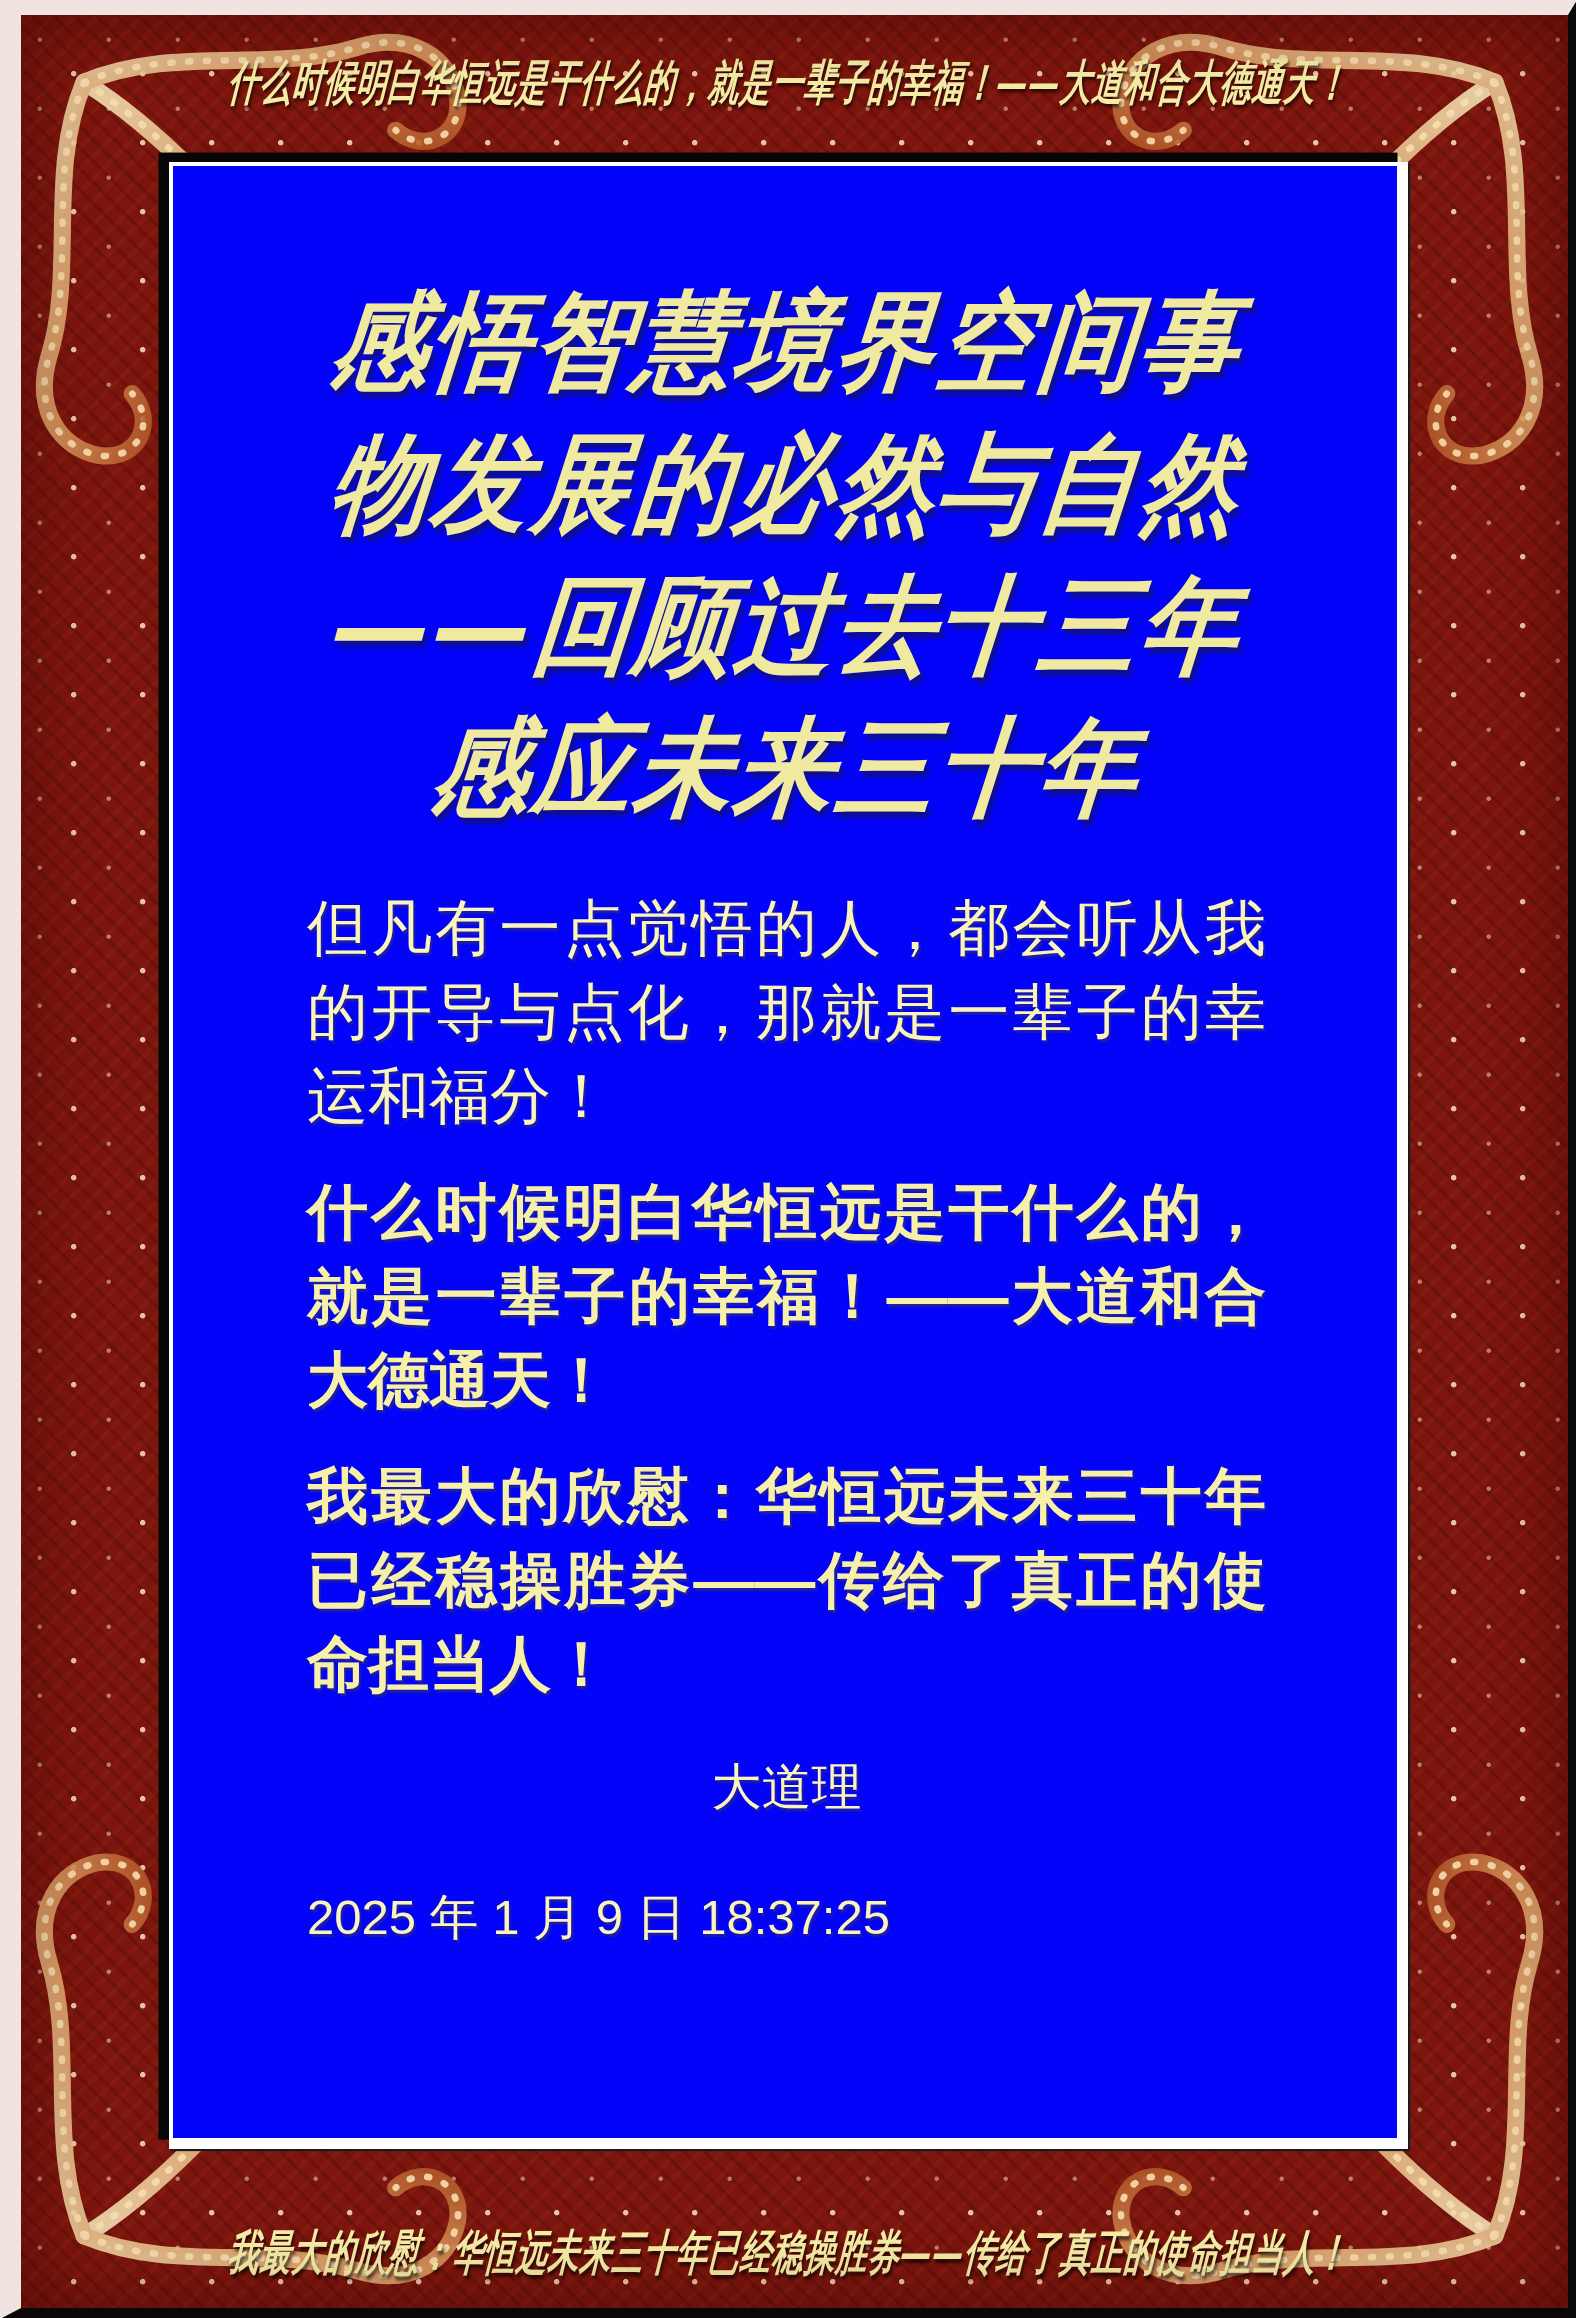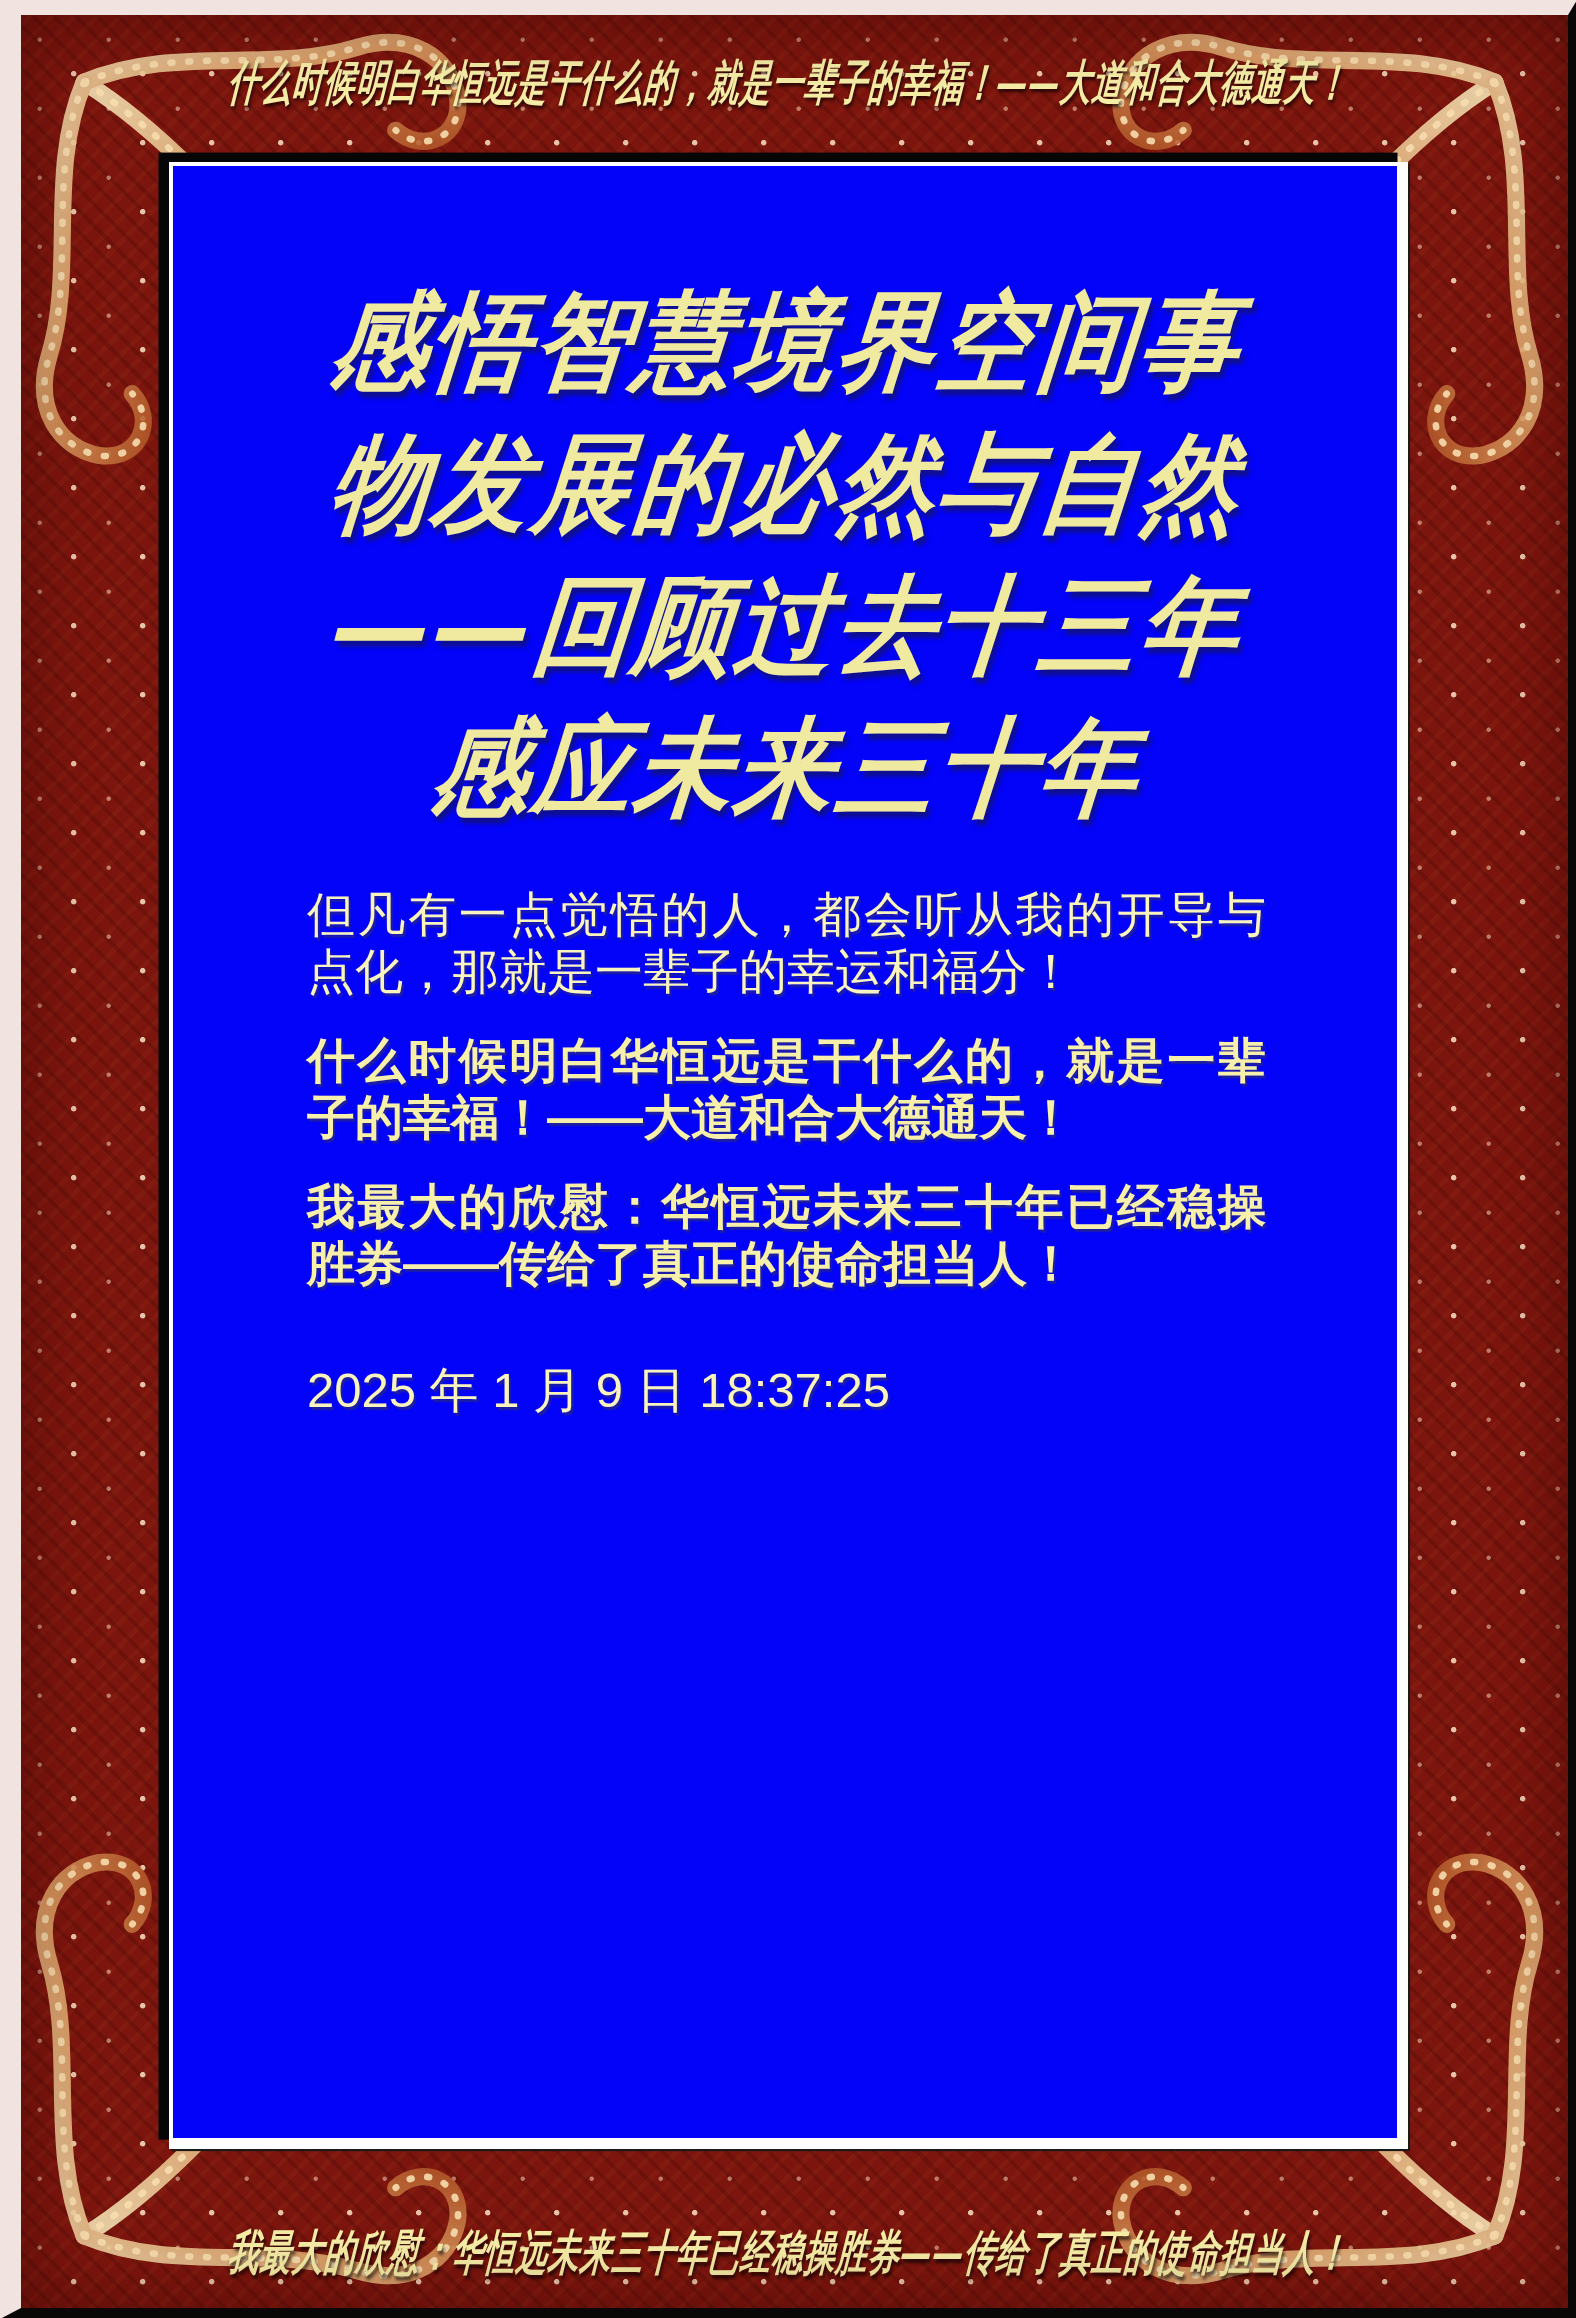--- a/index.html
+++ b/index.html
@@ -66,21 +66,21 @@
     font-style:italic;font-weight:700;
     font-size:98px;line-height:142px;
     color:#f0e9a0;
     letter-spacing:3.1px;
     transform:scaleY(1.10) skewX(-6deg);
     text-shadow:3.7px 4.7px 4.2px rgba(25,25,55,.55);
     white-space:nowrap;
   }
   .para{
     color:#f9f4be;
-    font-size:48px;line-height:57px;
+    font-size:61px;line-height:84px;
     margin:0 0 32px 0;
     text-align:justify;
     text-shadow:2.1px 3.1px 1.6px rgba(55,55,85,.55);
     word-break:break-all;
   }
   .para.bold{font-weight:700;color:#f7f0aa;}
   .signature{
     text-align:center;color:#f9f4be;
     font-size:50px;line-height:63px;
     margin-top:50px;
@@ -187,20 +187,21 @@
         <div class="title-line">感悟智慧境界空间事</div>
         <div class="title-line">物发展的必然与自然</div>
         <div class="title-line">——回顾过去十三年</div>
         <div class="title-line">感应未来三十年</div>
       </div>
 
       <div class="para">但凡有一点觉悟的人，都会听从我的开导与点化，那就是一辈子的幸运和福分！</div>
       <div class="para bold">什么时候明白华恒远是干什么的，就是一辈子的幸福！——大道和合大德通天！</div>
       <div class="para bold">我最大的欣慰：华恒远未来三十年已经稳操胜券——传给了真正的使命担当人！</div>
 
+      <div class="signature">大道理</div>
       <div class="datetime">2025 年 1 月 9 日 18:37:25</div>
 
     </div>
   </div>
 
   <div class="bevel"></div>
 
 </div>
 
 

